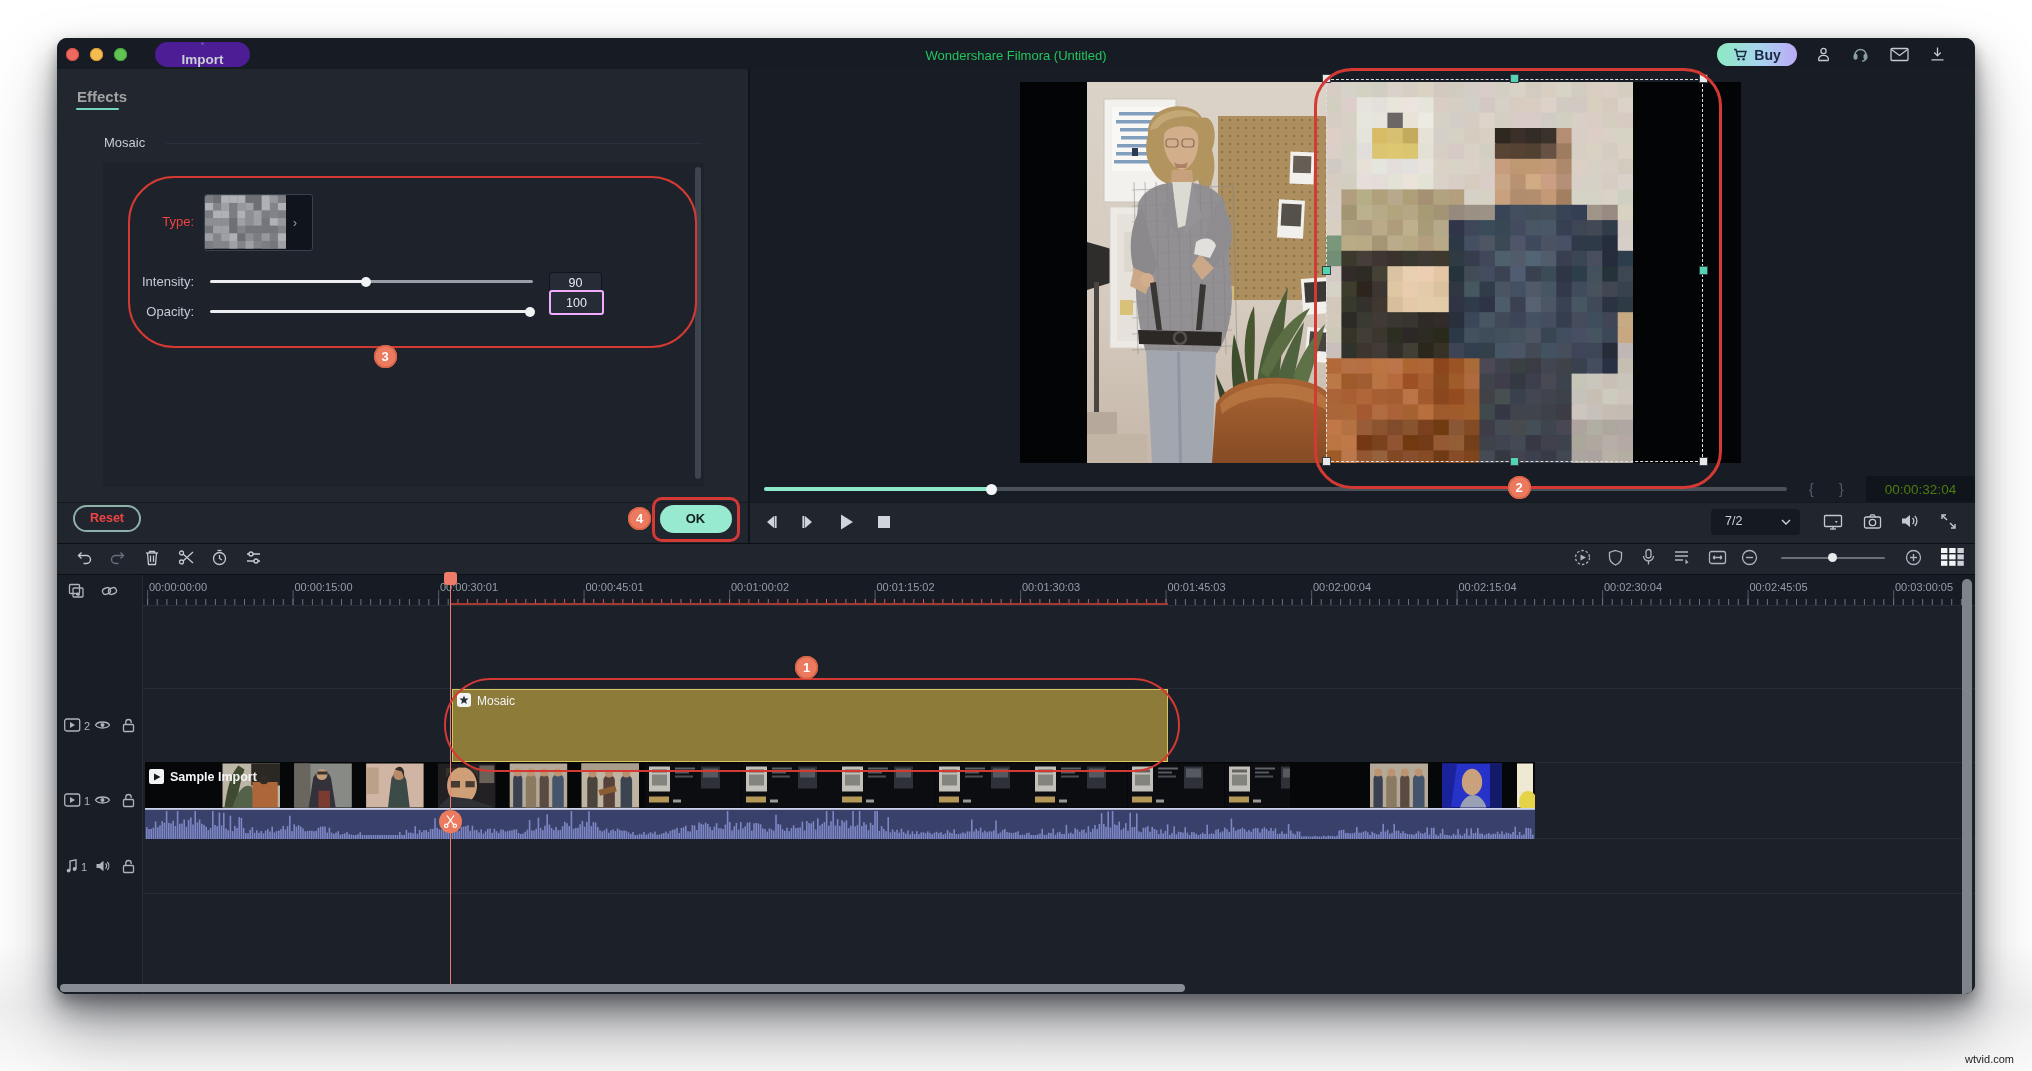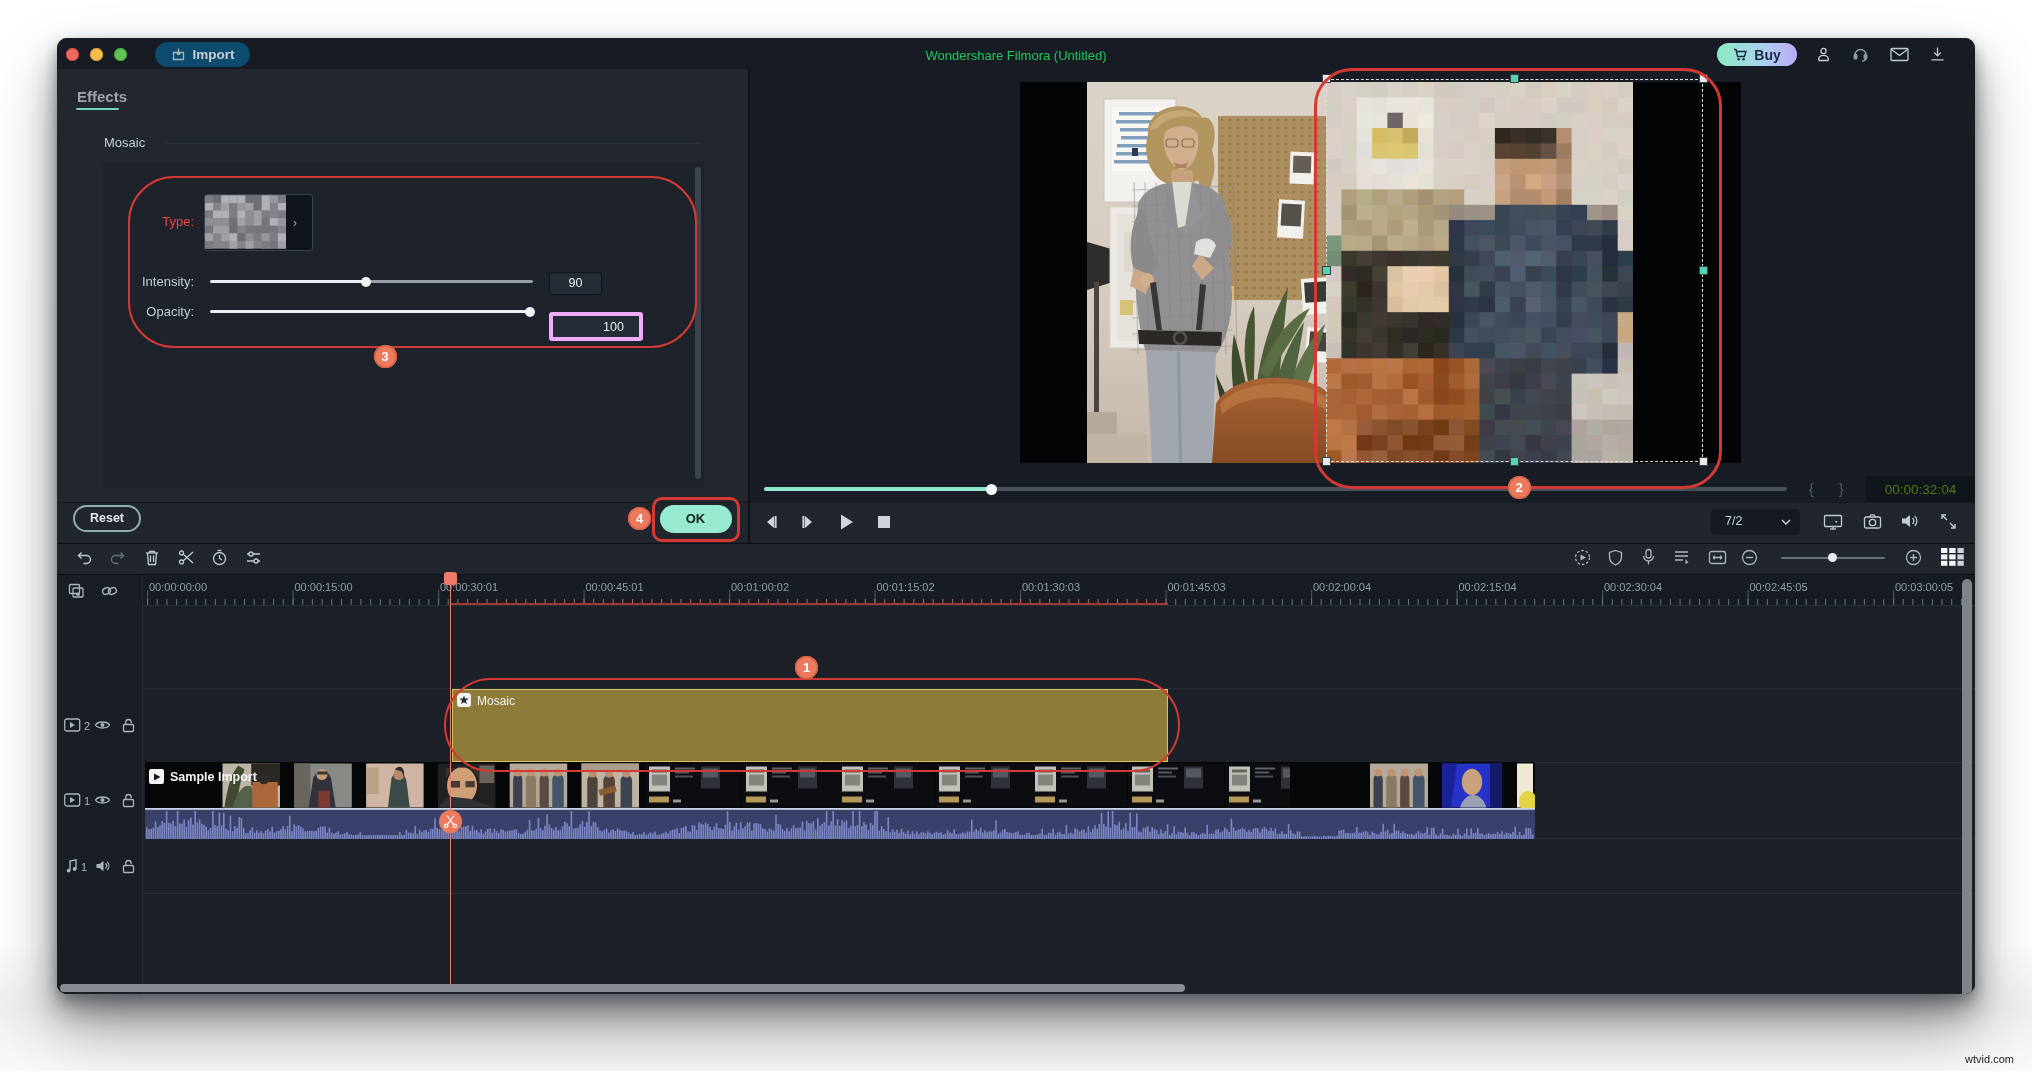--- a/index.html
+++ b/index.html
@@ -6,21 +6,21 @@
 #win{position:absolute;left:57px;top:38px;width:1918px;height:956px;border-radius:10px;background:#1b2029;
 box-shadow:0 16px 28px rgba(40,42,48,0.45),0 36px 64px rgba(40,42,48,0.38),0 6px 12px rgba(40,42,48,0.3);overflow:hidden;}
 #wm{position:absolute;right:18px;bottom:6px;font-size:11px;color:#1c1c1c;}
 </style></head>
 <body>
 <div id="win">
 <div style="position:absolute;left:0;top:0;width:1918px;height:31px;background:#161b24;border-bottom:1px solid #0b0f15;"></div>
     <div style="position:absolute;left:9px;top:10px;width:13px;height:13px;border-radius:50%;background:#ee6a5f;box-shadow:inset 0 0 0 1px #ce4a40;"></div>
     <div style="position:absolute;left:33px;top:10px;width:13px;height:13px;border-radius:50%;background:#f5bd4f;box-shadow:inset 0 0 0 1px #d69c35;"></div>
     <div style="position:absolute;left:57px;top:10px;width:13px;height:13px;border-radius:50%;background:#61c354;box-shadow:inset 0 0 0 1px #47a53b;"></div>
-    <div style="position:absolute;left:98px;top:4px;width:95px;height:25px;background:#0c4a6e;border-radius:13px;display:flex;align-items:center;justify-content:center;gap:7px;">
+    <div style="position:absolute;left:98px;top:4px;width:95px;height:25px;background:#4c1d95;border-radius:13px;display:flex;align-items:center;justify-content:center;gap:7px;flex-direction:column;">
 <svg width="15" height="15" viewBox="0 0 15 15">
         <g stroke="#9fb6b3" stroke-width="1.3" fill="none">
           <path d="M2.5 5.5 h10 v7 h-10 z"></path>
           <path d="M7.5 1.5 v6"></path>
           <path d="M5 5.2 l2.5 2.6 2.5-2.6"></path>
         </g>
       </svg>
 <span style="color:#c9ced6;font-size:13.5px;font-weight:700;">Import</span>
     </div>
     <div style="position:absolute;left:959px;top:17px;transform:translate(-50%,-50%);color:#22c55e;font-size:13px;white-space:nowrap;">Wondershare Filmora (Untitled)</div>
@@ -137,25 +137,25 @@
       </svg>
 <div style="position:absolute;left:88px;top:21px;color:#9aa1aa;font-size:12px;">›</div>
     </div>
     <div style="position:absolute;left:60px;top:236px;width:77px;text-align:right;color:#c6ccd4;font-size:13px;">Intensity:</div>
     <div style="position:absolute;left:153px;top:242.2px;width:323px;height:2.6px;border-radius:2px;background:linear-gradient(90deg,#eceef0 0,#eceef0 48%,#989fa8 48%);"></div>
     <div style="position:absolute;left:304px;top:238.5px;width:10px;height:10px;border-radius:50%;background:#f2f3f5;"></div>
     <div style="position:absolute;left:492px;top:233.5px;width:51px;height:21px;background:#262c36;border:1px solid #10151c;border-radius:3px;color:#e8eaee;font-size:12.5px;display:flex;align-items:center;justify-content:center;">90</div>
     <div style="position:absolute;left:60px;top:266px;width:77px;text-align:right;color:#c6ccd4;font-size:13px;">Opacity:</div>
     <div style="position:absolute;left:153px;top:272.2px;width:323px;height:2.6px;border-radius:2px;background:#eceef0;"></div>
     <div style="position:absolute;left:468px;top:268.5px;width:10px;height:10px;border-radius:50%;background:#f2f3f5;"></div>
-    <div style="position:absolute;left:492px;top:274px;width:51px;height:21px;background:#262c36;border:4px solid #f0abfc;border-radius:3px;color:#e8eaee;font-size:12.5px;display:flex;align-items:center;justify-content:center;padding-left:35px;">100</div>
+    <div style="position:absolute;left:492px;top:252px;width:51px;height:21px;background:#262c36;border:2px solid #f0abfc;border-radius:3px;color:#e8eaee;font-size:12.5px;display:flex;align-items:center;justify-content:center;">100</div>
     <div style="position:absolute;left:70.5px;top:137.5px;width:565px;height:168px;border-radius:46px;border:2.5px solid #d43a33;z-index:50;"></div>
     <div style="position:absolute;left:316.5px;top:306.5px;width:23px;height:23px;border-radius:50%;background:#ec7a5e;box-shadow:inset 0 0 0 1.5px #d96448;color:#fff;font-weight:700;font-size:13px;display:flex;align-items:center;justify-content:center;z-index:60;">3</div>
     <div style="position:absolute;left:0;top:464px;width:1918px;height:41px;background:#20252e;border-top:1px solid #141920;"></div>
-    <div style="position:absolute;left:16px;top:466.5px;width:68px;height:27px;border-radius:14px;border:2px solid #8fb0a8;box-sizing:border-box;color:#e5e5e5;font-size:12.5px;font-weight:700;display:flex;align-items:center;justify-content:center;">Reset</div>
+    <div style="position:absolute;left:16px;top:466.5px;width:68px;height:27px;border-radius:14px;border:2px solid #8fb0a8;box-sizing:border-box;color:#ef4444;font-size:12.5px;font-weight:700;display:flex;align-items:center;justify-content:center;">Reset</div>
     <div style="position:absolute;left:595px;top:458.5px;width:88px;height:45px;border-radius:10px;border:3px solid #d43a33;box-sizing:border-box;z-index:50;"></div>
     <div style="position:absolute;left:602.5px;top:466.5px;width:72px;height:28px;border-radius:14px;background:#97ead0;color:#15211f;font-size:13px;font-weight:700;display:flex;align-items:center;justify-content:center;">OK</div>
     <div style="position:absolute;left:571.0px;top:469.0px;width:23px;height:23px;border-radius:50%;background:#ec7a5e;box-shadow:inset 0 0 0 1.5px #d96448;color:#fff;font-weight:700;font-size:13px;display:flex;align-items:center;justify-content:center;z-index:60;">4</div>
 <div style="position:absolute;left:693px;top:31px;width:1225px;height:433px;background:#181d25;"></div>
     <div style="position:absolute;left:691px;top:31px;width:2px;height:474px;background:#0f141a;"></div>
     <svg style="position:absolute;left:963px;top:44px;" width="721" height="381" viewBox="0 0 721 381">
       <rect width="721" height="381" fill="#030405"></rect>
       <defs>
         <linearGradient id="wall" x1="0" y1="0" x2="0" y2="1">
           <stop offset="0" stop-color="#dbd3c8"></stop>

